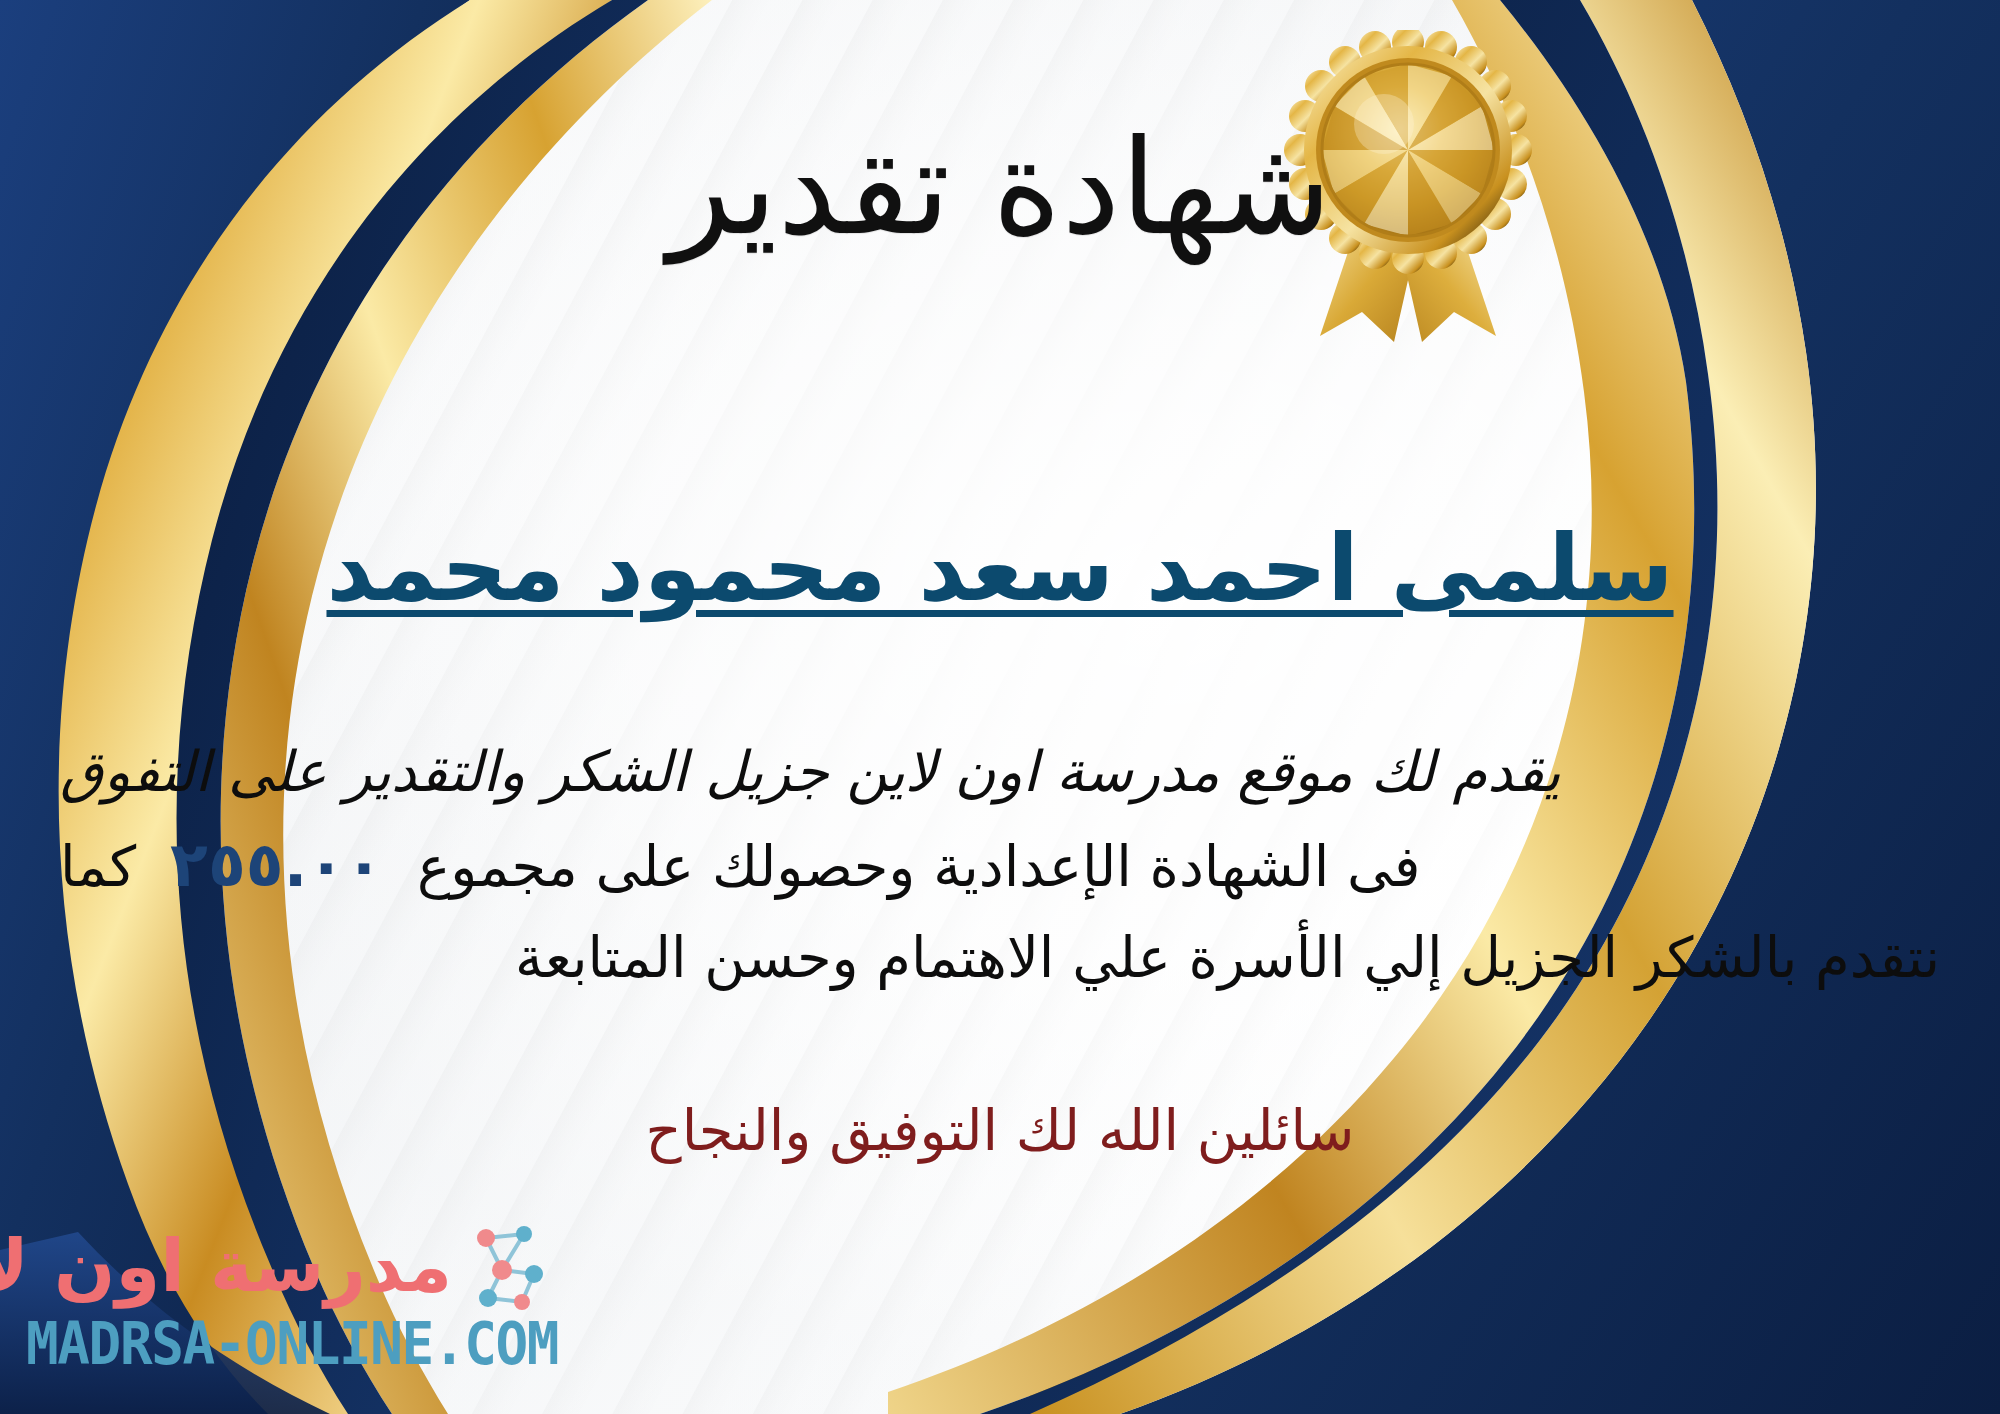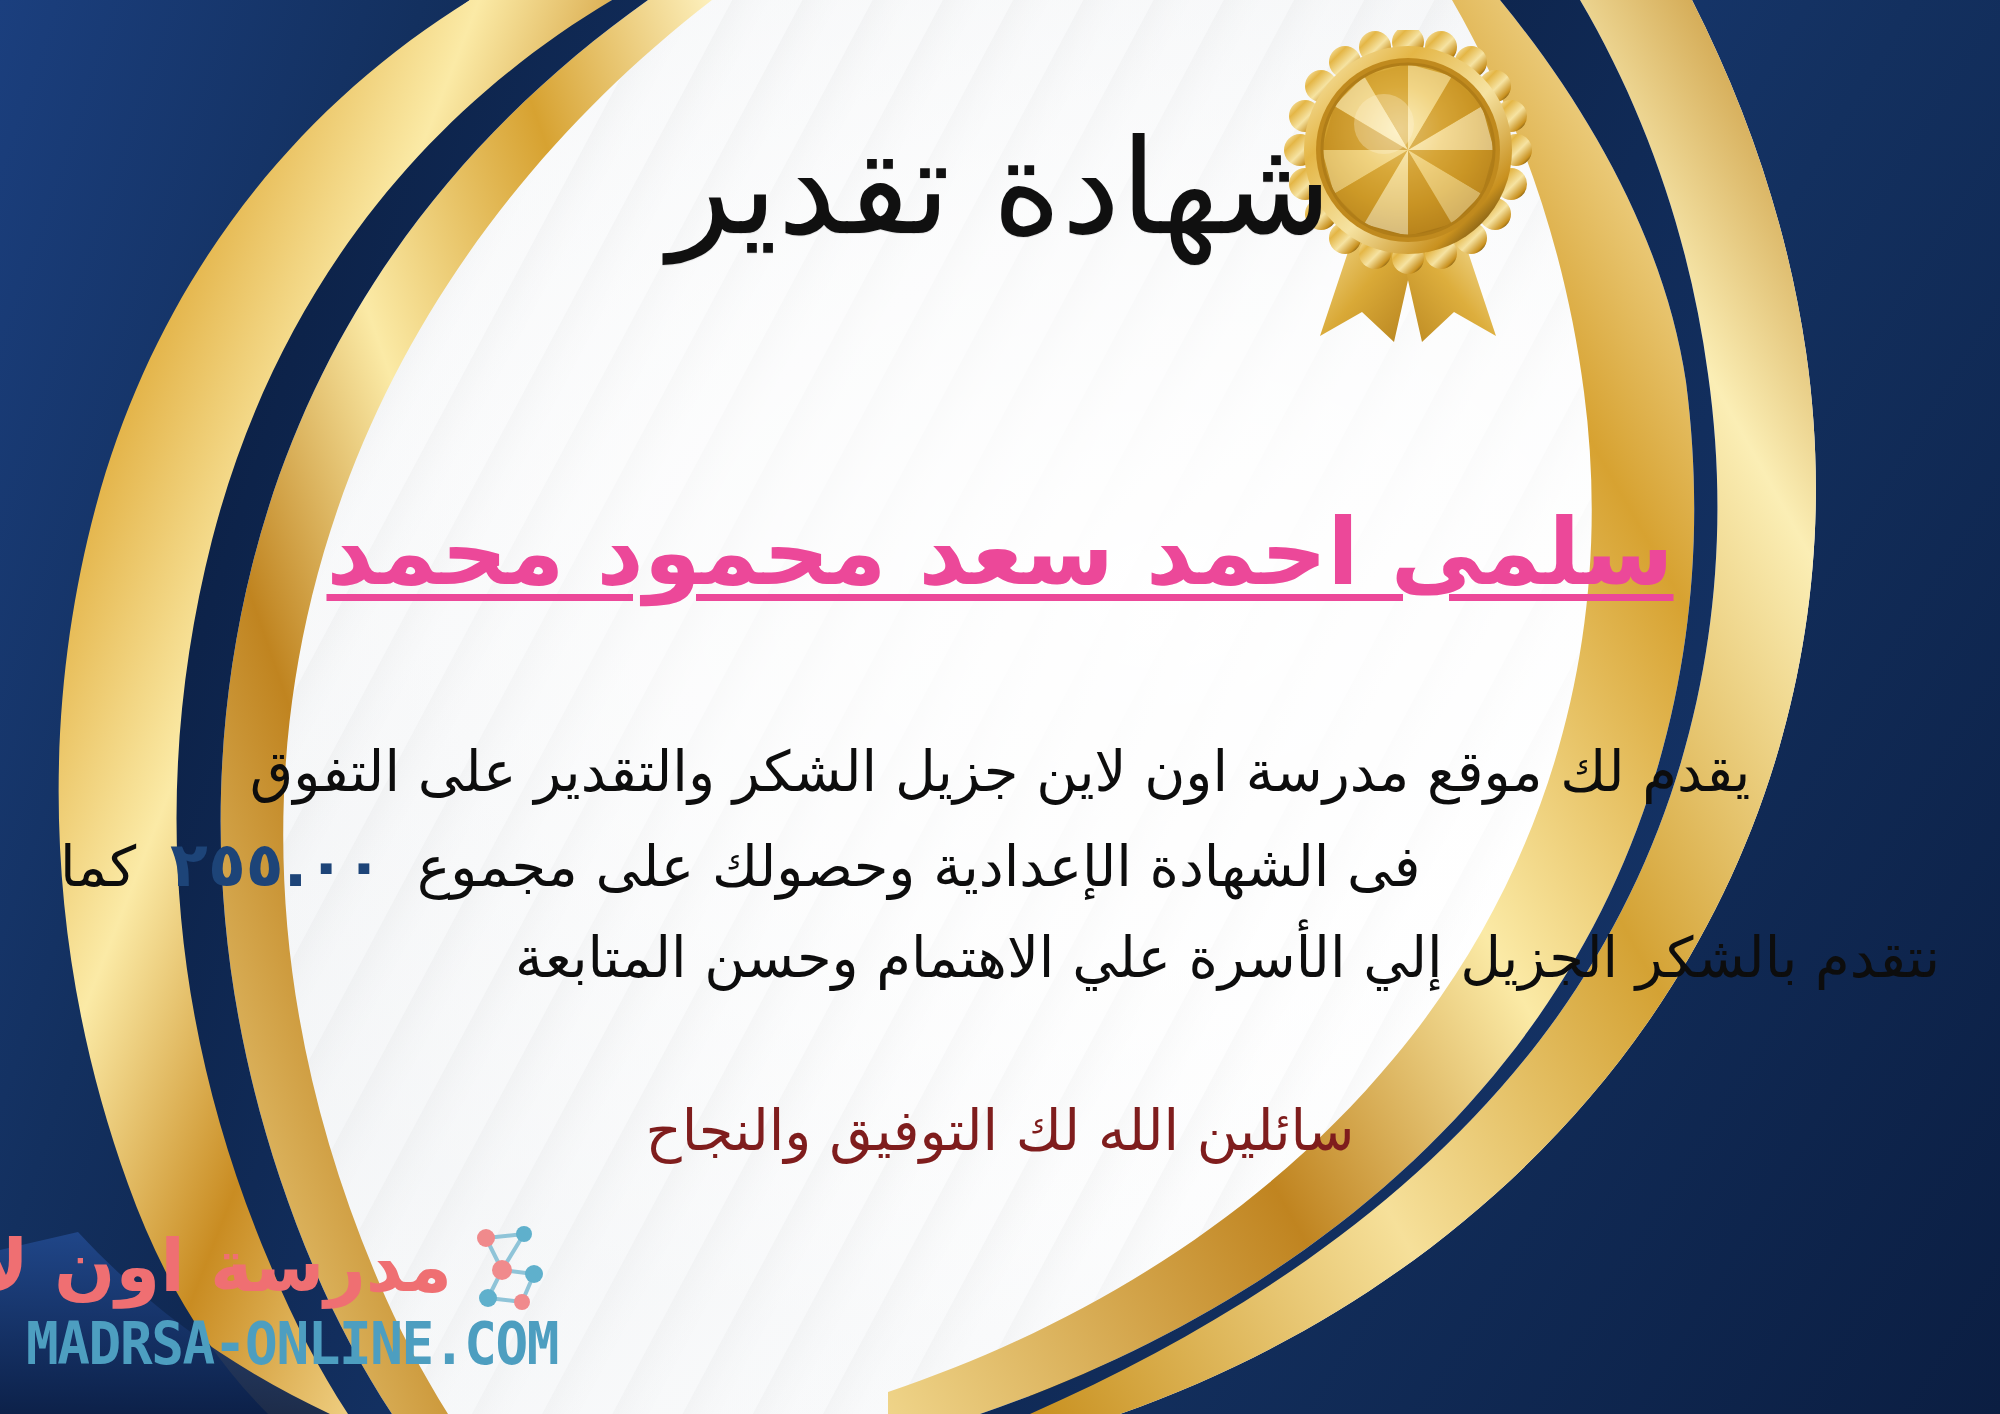--- a/index.html
+++ b/index.html
@@ -61,43 +61,43 @@
     font-size:132px;
     font-weight:400;
     color:#101010;
     letter-spacing:1px;
     line-height:1.05;
     text-shadow:0 1px 1px rgba(0,0,0,0.10);
   }
 
   .student-name{
     position:absolute;
-    top:500px;left:0;right:0;
+    top:516px;left:0;right:0;
     font-size:92px;
     font-weight:700;
-    color:#ec4899;
+    color:#0c4a6e;
     line-height:1.15;
     text-decoration:underline;
     text-decoration-thickness:7px;
     text-underline-offset:10px;
   }
 
   .body-block{
     position:absolute;
     top:728px;left:60px;right:60px;
   }
   .body-line{
     font-size:56px;
     font-weight:400;
     color:#0d0d0d;
     line-height:1.58;
     letter-spacing:0.5px;
     white-space:nowrap;
   }
-  .body-line.l1{text-align:center;}
+  .body-line.l1{text-align:left;font-style:italic;}
   .body-line.l2{text-align:left;}
   .body-line.l3{text-align:right;}
 
   .score{
     color:#1d4478;
     font-weight:700;
     font-size:62px;
     padding:0 34px;
     letter-spacing:1px;
   }

